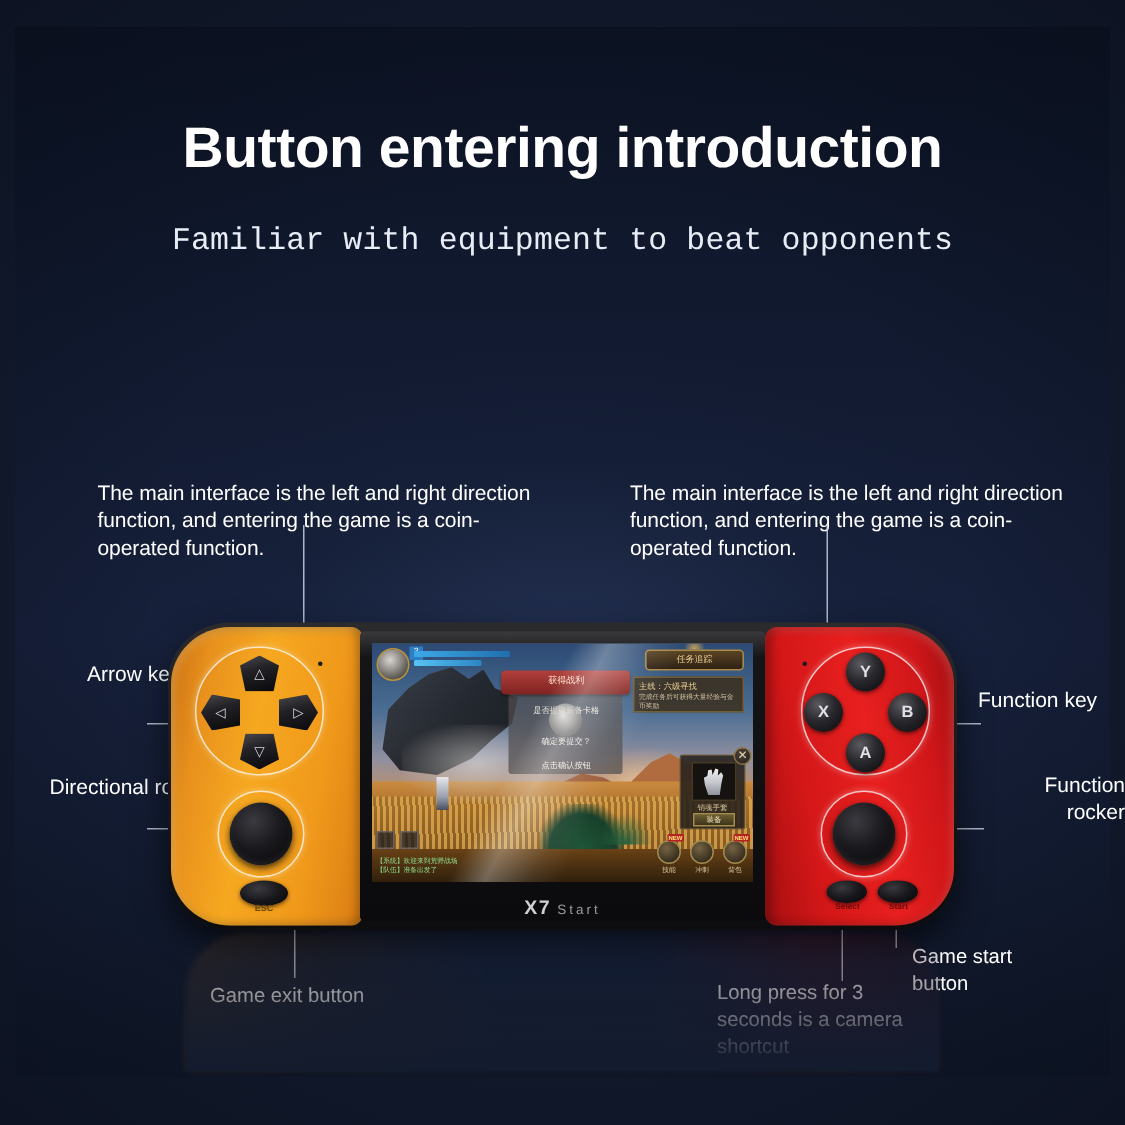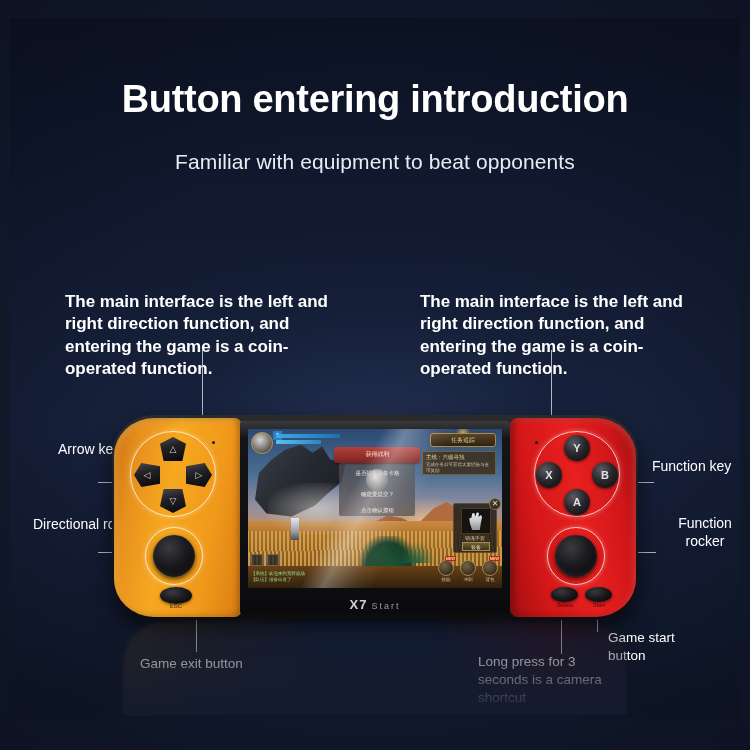--- a/index.html
+++ b/index.html
@@ -42,49 +42,51 @@
     font-weight: bold;
     letter-spacing: -0.3px;
   }
   .subtitle {
     position: absolute; left: 0; top: 150px; width: 750px;
     text-align: center;
     color: #e7ecf5;
     font-size: 21px;
     font-weight: normal;
     letter-spacing: 0.1px;
+    font-family: Liberation Mono, monospace;
   }
 
   
   .anno {
     position: absolute;
     color: #ffffff;
     line-height: 1.32;
   }
   .anno-top {
-    font-size: 17px;
-    font-weight: bold;
+    font-size: 14px;
+    font-weight: normal;
     letter-spacing: -0.05px;
+    margin-top: 28px;
   }
   .anno-side {
     font-size: 14px;
     font-weight: normal;
   }
   .anno-bottom {
     font-size: 13.5px;
     font-weight: normal;
   }
 
   .anno-tl { left: 65px;  top: 291px; width: 290px; }
   .anno-tr { left: 420px; top: 291px; width: 290px; }
 
   .anno-arrow    { left: 58px;  top: 440px; width: 90px; text-align: left; }
   .anno-dirrock  { left: 33px;  top: 515px; width: 110px; text-align: left; }
   .anno-funckey  { left: 652px; top: 457px; width: 100px; text-align: left; }
-  .anno-funcrock { left: 660px; top: 514px; width: 90px;  text-align: center; }
+  .anno-funcrock { left: 660px; top: 514px; width: 90px;  text-align: right; }
 
   .anno-gameexit { left: 140px; top: 655px; width: 110px; text-align: left; }
   .anno-longpress{ left: 478px; top: 653px; width: 140px; text-align: left; }
   .anno-gamestart{ left: 608px; top: 629px; width: 105px; text-align: left; }
 
   
   .line { position: absolute; background: #c9d2e4; opacity: 0.85; }
   .line-v { width: 1px; }
   .line-h { height: 1px; }
 

